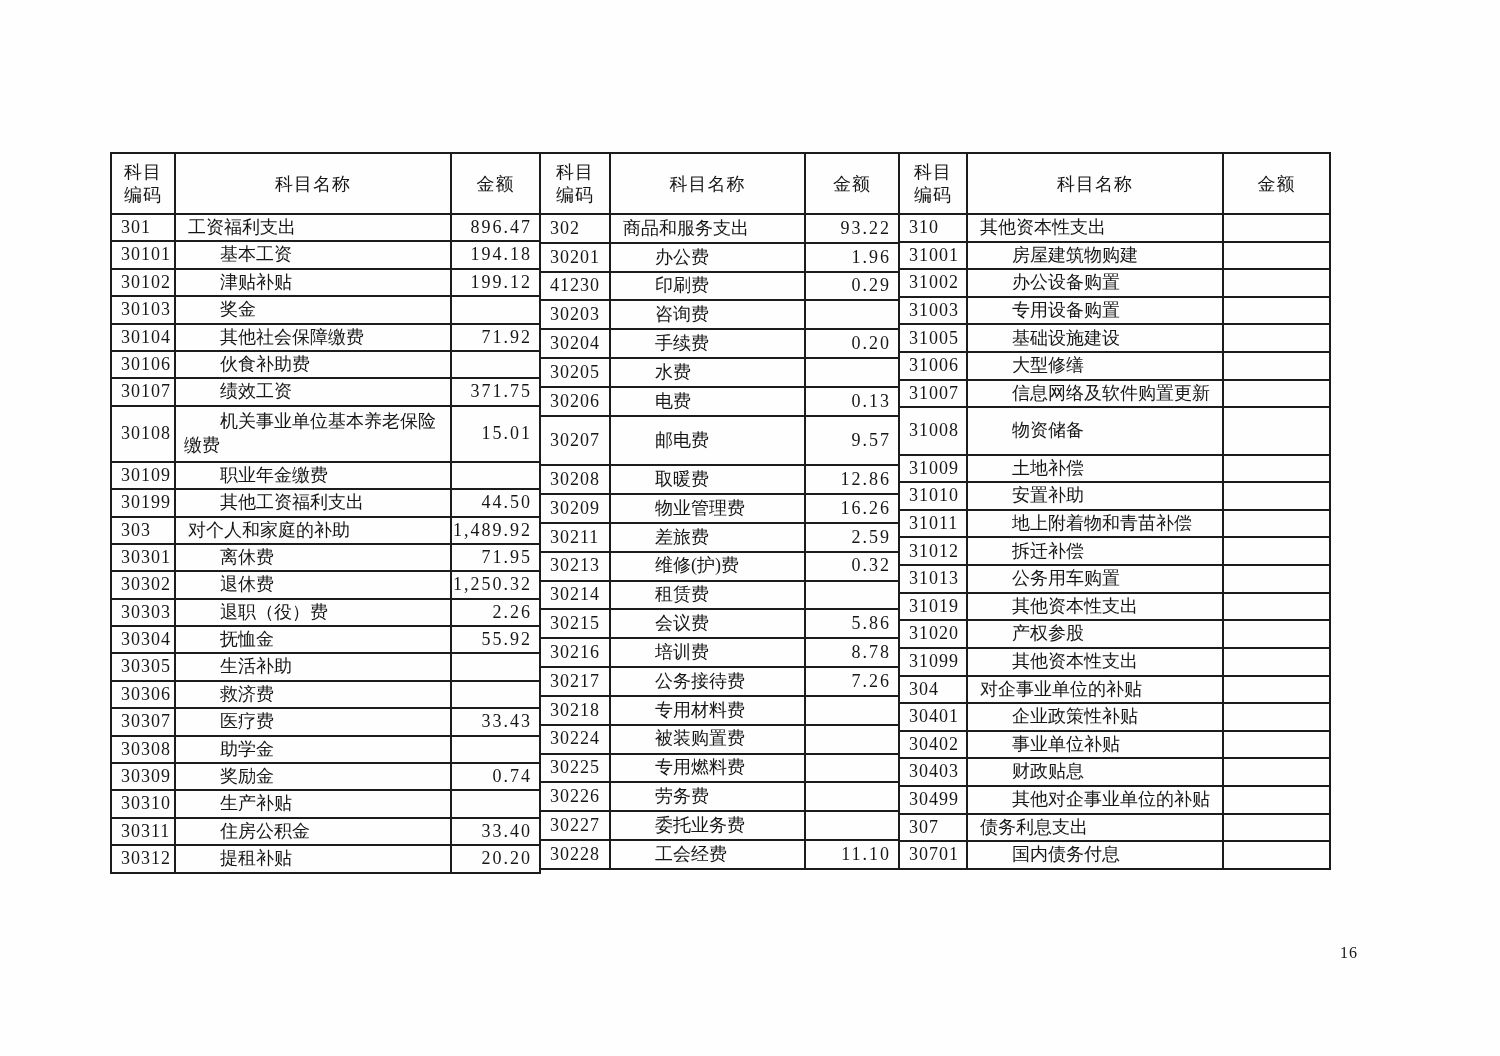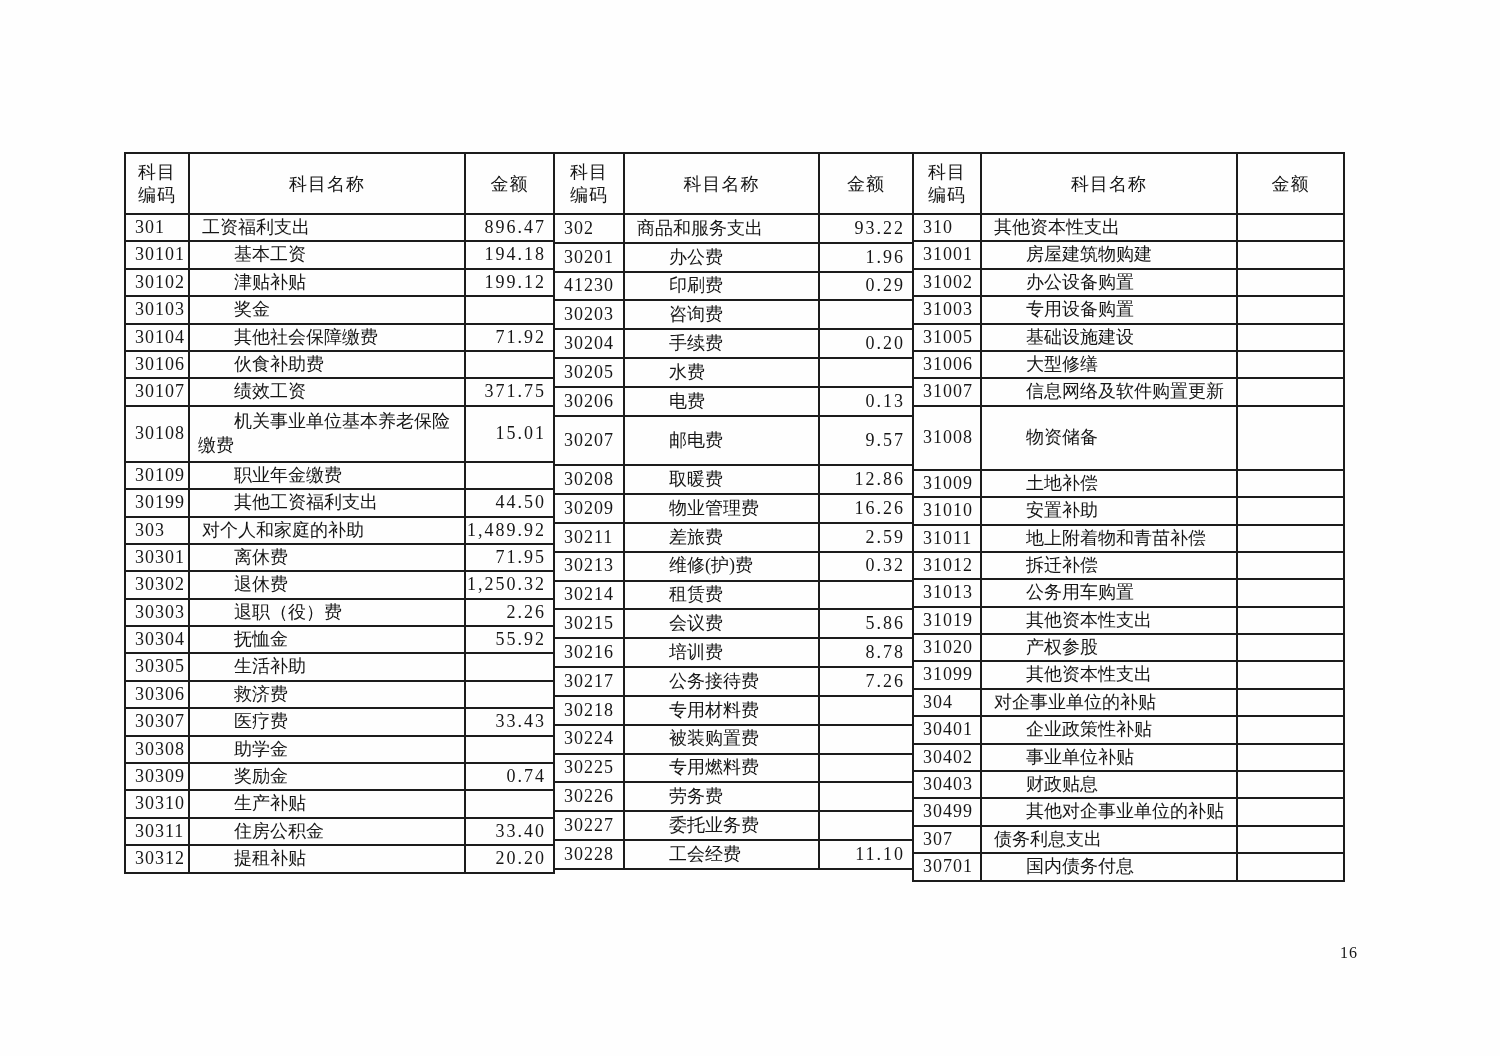--- a/index.html
+++ b/index.html
@@ -15,21 +15,21 @@
     color: #161616;
     overflow: hidden;
   }
   .sheet {
     position: absolute;
     inset: 0;
     background: #fefefe;
   }
   .table-wrap {
     position: absolute;
-    left: 124px;
+    left: 110px;
     top: 152px;
     display: flex;
     align-items: stretch;
   }
   table.grp {
     border-collapse: collapse;
     table-layout: fixed;
     height: 718px;
     background: #fefefe;
   }
@@ -67,21 +67,21 @@
   .hdr-code {
     white-space: pre-line;
     line-height: 1.25;
   }
   tbody tr {
     height: 27px;
   }
   
   tr[data-code="30108"] { height: 56px; }
   tr[data-code="30207"] { height: 47px; }
-  tr[data-code="31008"] { height: 64px; padding-left: 32px; }
+  tr[data-code="31008"] { height: 47px; padding-left: 32px; }
 
   td {
     font-size: 18px;
     line-height: 1.3;
   }
   td.code {
     padding-left: 9px;
     letter-spacing: 1px;
   }
   td.name {

